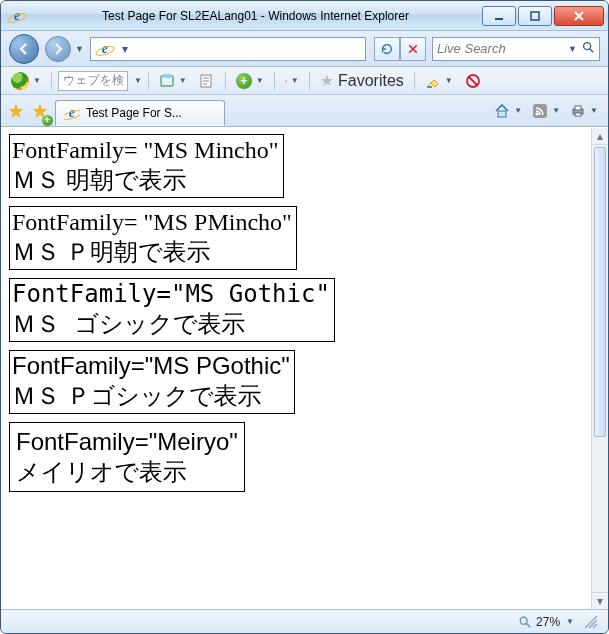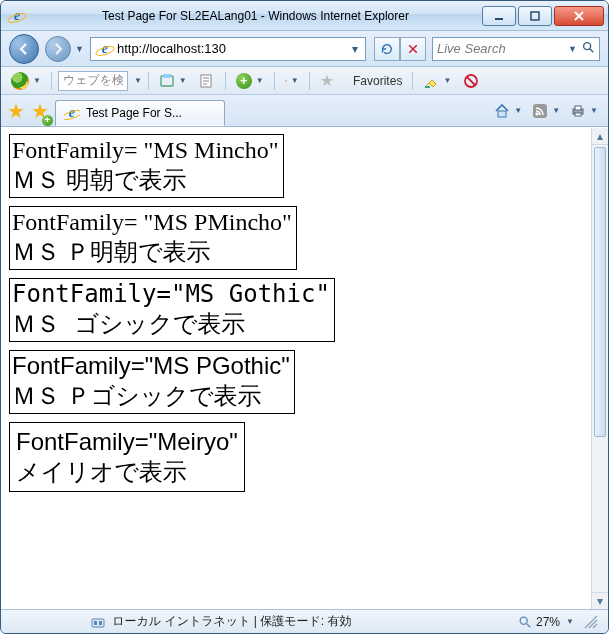--- a/index.html
+++ b/index.html
@@ -84,21 +84,21 @@
     display:flex; align-items:center; justify-content:center; gap:2px;
     border-radius:3px;
   }
   .tbbtn svg { width:16px; height:16px; }
   .tbsep { width:1px; height:18px; background:#b2c8de; margin:0 2px; }
   .tbdrop { font-size:8px; color:#3a5f84; margin-left:2px; }
   .searchinput {
     width:70px; height:20px; border:1px solid #9bb6d0; background:#fff;
     font-size:12px; padding:0 4px; color:#888;
   }
-  .fav-label { color:#333; font-size:12px; margin-left:17px; }
+  .fav-label { color:#333; font-size:16px; margin-left:2px; }
   
   .tabrow {
     height:32px; background:linear-gradient(#e7effa,#d5e5f5);
     border-bottom:1px solid #9fb9d3;
     display:flex; align-items:flex-end; padding:0 6px; gap:6px;
   }
   .tabfav { display:flex; align-items:center; gap:6px; align-self:center; }
   .tab {
     height:26px; min-width:170px; max-width:180px;
     background:linear-gradient(#fdfefe,#e9f1fa);
@@ -197,21 +197,20 @@
     </div>
     <div class="navarrow fwd">
       <svg viewBox="0 0 14 14">
           <path d="M5 2 L10 7 L5 12" fill="none" stroke="#fff" stroke-width="2"></path>
         </svg>
     </div>
     <div class="navchev">▼</div>
 
     <div class="addrbar">
       <span class="ie-e ie-ring ie-icon">e</span>
-      <input value="http://localhost:130" style="">
       <div class="addrdrop">▾</div>
     </div>
 
     <div class="refstop">
       <div class="btn">
         <svg viewBox="0 0 16 16" width="14" height="14">
             <path d="M3 8a5 5 0 1 1 1.8 3.9" fill="none" stroke="#2f74b5" stroke-width="1.6"></path>
             <path d="M3 12 V8 H7" fill="none" stroke="#2f74b5" stroke-width="1.6"></path>
           </svg>
       </div>
@@ -332,28 +331,20 @@
       <div id="boxes-host"><div class="fontbox mincho"><div>FontFamily= "MS Mincho"</div><div>ＭＳ 明朝で表示</div></div><br><div class="fontbox pmincho"><div>FontFamily= "MS PMincho"</div><div>ＭＳ Ｐ明朝で表示</div></div><br><div class="fontbox gothic"><div>FontFamily="MS Gothic"</div><div>ＭＳ ゴシックで表示</div></div><br><div class="fontbox pgothic"><div>FontFamily="MS PGothic"</div><div>ＭＳ Ｐゴシックで表示</div></div><br><div class="fontbox meiryo"><div>FontFamily="Meiryo"</div><div>メイリオで表示</div></div><br></div>
     </div>
     <div class="scrollbar">
       <div class="sbarbtn">▴</div>
       <div class="sbarthumb"></div>
       <div class="sbarbtn bot">▾</div>
     </div>
   </div>
 
   <div class="statusbar">
-    <div class="zone">
-      <svg width="16" height="16" viewBox="0 0 16 16">
-          <rect x="2" y="5" width="12" height="8" rx="1" fill="#dbe9f7" stroke="#5a87b3"></rect>
-          <rect x="4" y="7" width="3" height="4" fill="#5a87b3"></rect>
-          <rect x="9" y="7" width="3" height="4" fill="#5a87b3"></rect>
-        </svg>
-      <span>ローカル イントラネット | 保護モード: 有効</span>
-    </div>
     <div class="zoom">
       <svg width="14" height="14" viewBox="0 0 16 16">
           <circle cx="6.5" cy="6.5" r="4" fill="none" stroke="#5a87b3" stroke-width="1.5"></circle>
           <path d="M10 10 L14 14" stroke="#5a87b3" stroke-width="1.5"></path>
         </svg>
       <span>27%</span>
       <span class="tbdrop">▼</span>
       <svg class="grip" viewBox="0 0 14 14">
         <path d="M13 1 L1 13 M13 5 L5 13 M13 9 L9 13" stroke="#8aa4be" stroke-width="1.3"></path>
       </svg>

